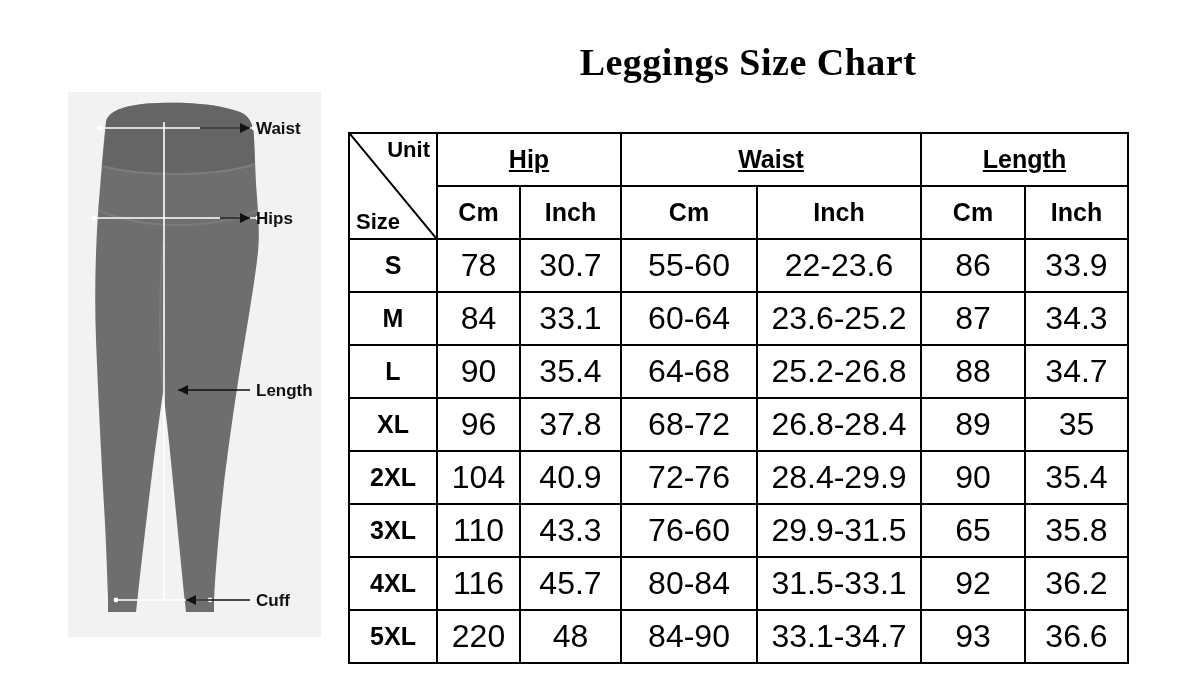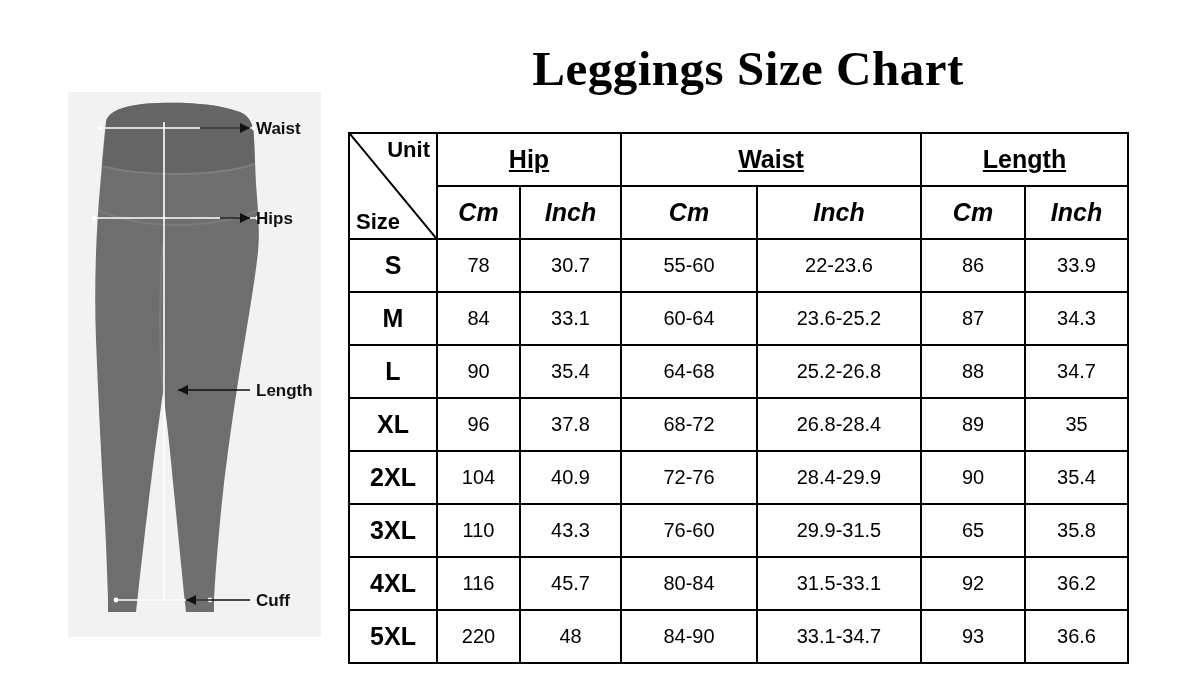--- a/index.html
+++ b/index.html
@@ -37,21 +37,21 @@
     top: 0;
   }
 
   
   .chart-title {
     position: absolute;
     left: 348px;
     top: 42px;
     width: 800px;
     text-align: center;
-    font-size: 49px;
+    font-size: 38px;
     font-weight: bold;
     letter-spacing: 0.5px;
     line-height: 1.1;
     font-family: "Liberation Serif", serif;
   }
 
   
   .table-wrap {
     position: absolute;
     left: 348px;
@@ -71,21 +71,21 @@
     vertical-align: middle;
     font-size: 25px;
     font-weight: bold;
     height: 51px;
     padding: 0;
     font-family: "Liberation Sans", sans-serif;
   }
   table.size-chart td.val,
   table.size-chart td.range {
     font-weight: normal;
-    font-size: 20px;
+    font-size: 32px;
   }
   .corner-cell {
     position: relative;
     padding: 0 !important;
     height: 102px !important;
   }
   .corner-inner {
     position: relative;
     width: 100%;
     height: 100%;
@@ -114,21 +114,20 @@
   .grp-head {
     font-size: 26px;
     font-weight: bold;
     height: 51px !important;
     text-decoration: underline;
   }
   .sub-head {
     font-size: 25px;
     font-weight: bold;
     height: 51px !important;
-    font-style: italic;
   }
   .size-label {
     font-size: 26px;
     font-weight: bold;
   }
 
   
   col.c-size   { width: 88px; }
   col.c-hipcm  { width: 83px; }
   col.c-hipin  { width: 101px; }

